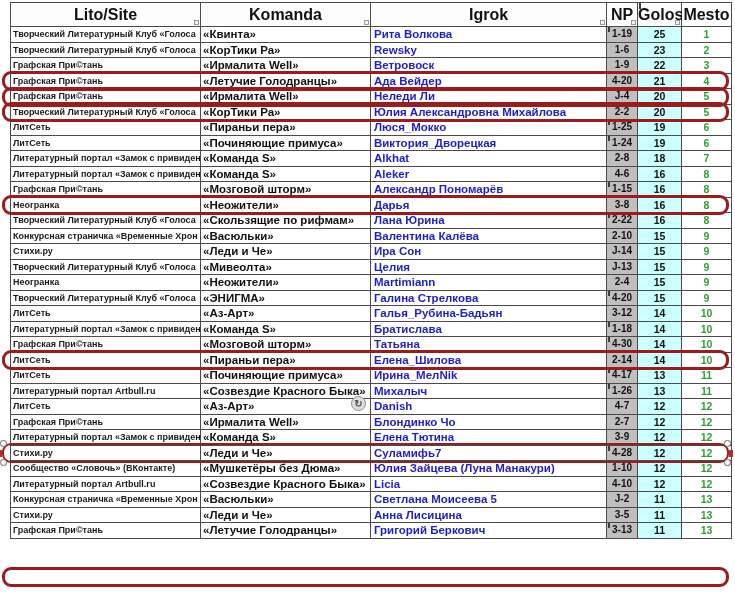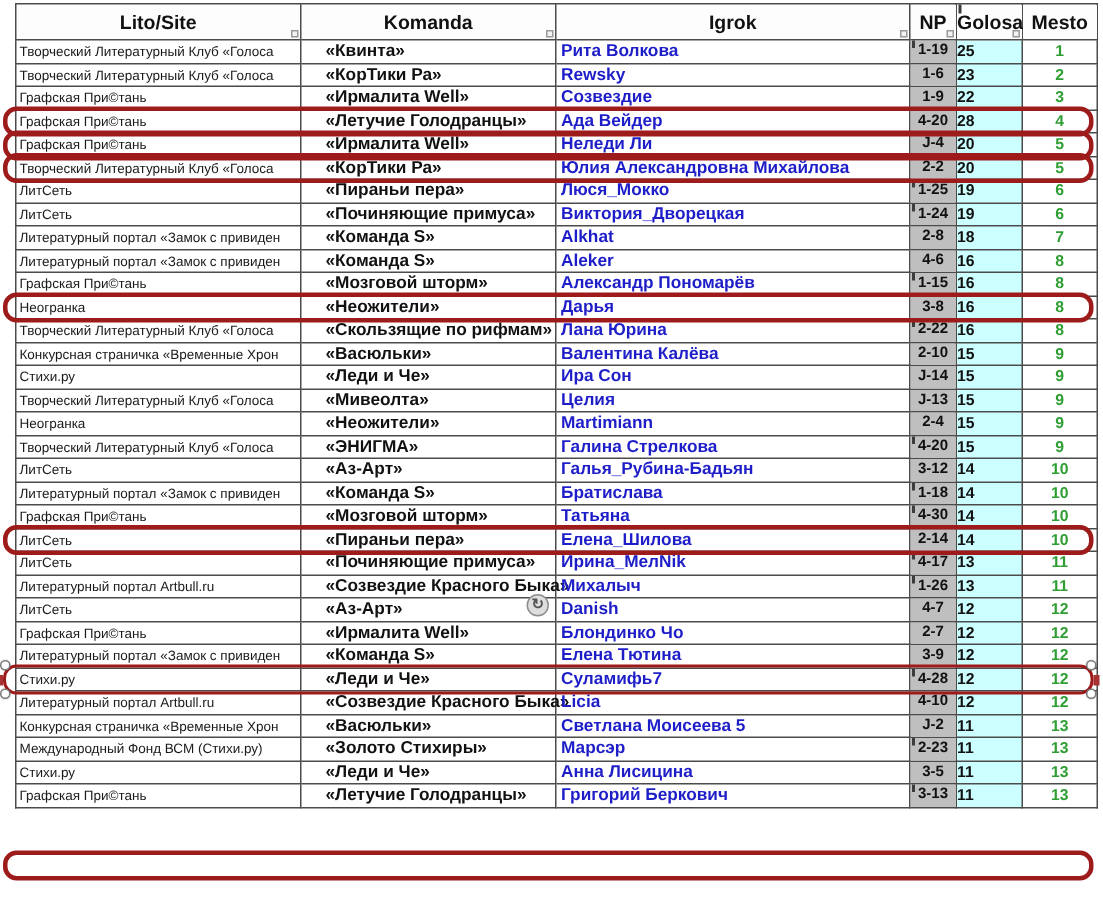--- a/index.html
+++ b/index.html
@@ -9,31 +9,31 @@
     --np-bg:#bfbfbf;
     --gol-bg:#ccffff;
     --box-red:#9e1b1b;
   }
   *{margin:0;padding:0;box-sizing:border-box;}
   html,body{width:735px;height:600px;overflow:hidden;background:#fff;
     font-family:"Liberation Sans",sans-serif;}
   .sheet{position:absolute;left:10px;top:2px;}
   table{border-collapse:collapse;table-layout:fixed;width:721px;background:#fff;}
   th,td{border:1px solid var(--grid);vertical-align:middle;}
-  th{height:24px;font-size:13px;font-weight:bold;color:#111;text-align:center;
+  th{height:24px;font-size:16px;font-weight:bold;color:#111;text-align:center;
      position:relative;background:#fdfdfd;}
   td{height:14.5px;line-height:14.5px;font-size:11px;padding:0;}
-  td.lito{font-size:9px;color:#1a1a1a;}
+  td.lito{font-size:9px;color:#1a1a1a;font-weight:bold;}
   td.lito .clip{overflow:hidden;white-space:nowrap;padding-left:2px;width:100%;}
-  td.komanda{font-weight:bold;color:#111;white-space:nowrap;padding-left:16px;font-size:11.5px;}
+  td.komanda{font-weight:bold;color:#111;white-space:nowrap;padding-left:2px;font-size:11.5px;}
   td.igrok{font-weight:bold;color:var(--blue);white-space:nowrap;overflow:hidden;
      padding-left:3px;font-size:11.5px;margin-left:29px;}
   td.np{background:var(--np-bg);font-weight:bold;text-align:center;font-size:10px;
      color:#111;position:relative;}
-  td.golosa{background:var(--gol-bg);font-weight:bold;text-align:left;font-size:10.5px;color:#111;}
+  td.golosa{background:var(--gol-bg);font-weight:bold;text-align:center;font-size:10.5px;color:#111;}
   td.mesto{font-weight:bold;text-align:center;font-size:10.5px;color:var(--green);}
   .tick{position:absolute;left:1px;top:0;width:2px;height:5px;background:#3c3c3c;}
   .hsq{position:absolute;right:1px;bottom:1px;width:5px;height:5px;background:#f2f2f2;
      border:1px solid #999;}
   .htick{position:absolute;left:1px;top:0;width:2px;height:6px;background:#3c3c3c;}
   
   .hbox{position:absolute;left:2px;width:727px;height:20px;border:3px solid var(--box-red);
      border-radius:9px;background:transparent;}
   .hbox.selected{border-width:2px;}
   .hdl{position:absolute;width:7px;height:7px;border-radius:50%;background:#fff;
@@ -106,33 +106,33 @@
           <td class="igrok">Rewsky</td>
           <td class="np">1-6</td>
           <td class="golosa">23</td>
           <td class="mesto">2</td>
         </tr>
         <tr>
           <td class="lito">
             <div class="clip">Графская При©тань</div>
           </td>
           <td class="komanda">«Ирмалита Well»</td>
-          <td class="igrok">Созвездие</td>
+          <td class="igrok">Ветровоск</td>
           <td class="np">1-9</td>
           <td class="golosa">22</td>
           <td class="mesto">3</td>
         </tr>
         <tr>
           <td class="lito">
             <div class="clip">Графская При©тань</div>
           </td>
           <td class="komanda">«Летучие Голодранцы»</td>
           <td class="igrok">Ада Вейдер</td>
           <td class="np">4-20</td>
-          <td class="golosa">28</td>
+          <td class="golosa">21</td>
           <td class="mesto">4</td>
         </tr>
         <tr>
           <td class="lito">
             <div class="clip">Графская При©тань</div>
           </td>
           <td class="komanda">«Ирмалита Well»</td>
           <td class="igrok">Неледи Ли</td>
           <td class="np">J-4</td>
           <td class="golosa">20</td>
@@ -363,45 +363,45 @@
             <div class="clip">Стихи.ру</div>
           </td>
           <td class="komanda">«Леди и Че»</td>
           <td class="igrok">Суламифь7</td>
           <td class="np"><span class="tick"></span>4-28</td>
           <td class="golosa">12</td>
           <td class="mesto">12</td>
         </tr>
         <tr>
           <td class="lito">
+            <div class="clip">Сообщество «Словочь» (ВКонтакте)</div>
+          </td>
+          <td class="komanda">«Мушкетёры без Дюма»</td>
+          <td class="igrok">Юлия Зайцева (Луна Манакури)</td>
+          <td class="np">1-10</td>
+          <td class="golosa">12</td>
+          <td class="mesto">12</td>
+        </tr>
+        <tr>
+          <td class="lito">
             <div class="clip">Литературный портал Artbull.ru</div>
           </td>
           <td class="komanda">«Созвездие Красного Быка»</td>
           <td class="igrok">Licia</td>
           <td class="np">4-10</td>
           <td class="golosa">12</td>
           <td class="mesto">12</td>
         </tr>
         <tr>
           <td class="lito">
             <div class="clip">Конкурсная страничка «Временные Хрон</div>
           </td>
           <td class="komanda">«Васюльки»</td>
           <td class="igrok">Светлана Моисеева 5</td>
           <td class="np">J-2</td>
-          <td class="golosa">11</td>
-          <td class="mesto">13</td>
-        </tr>
-        <tr>
-          <td class="lito">
-            <div class="clip">Международный Фонд ВСМ (Стихи.ру)</div>
-          </td>
-          <td class="komanda">«Золото Стихиры»</td>
-          <td class="igrok">Марсэр</td>
-          <td class="np"><span class="tick"></span>2-23</td>
           <td class="golosa">11</td>
           <td class="mesto">13</td>
         </tr>
         <tr>
           <td class="lito">
             <div class="clip">Стихи.ру</div>
           </td>
           <td class="komanda">«Леди и Че»</td>
           <td class="igrok">Анна Лисицина</td>
           <td class="np">3-5</td>

